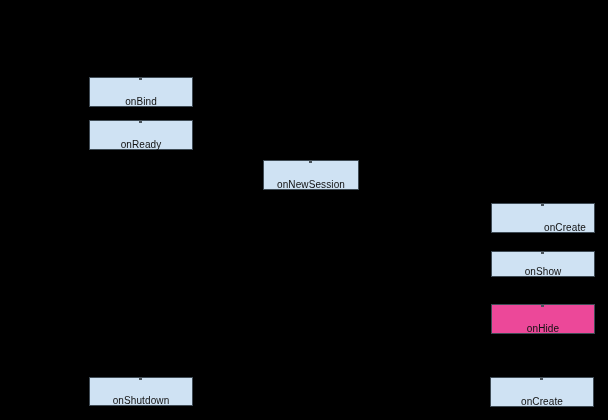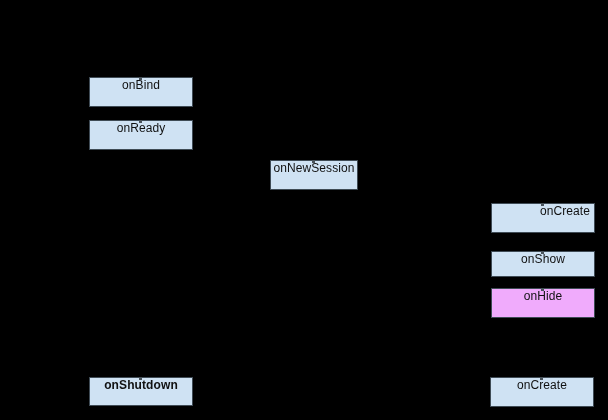--- a/index.html
+++ b/index.html
@@ -14,23 +14,23 @@
     height: 420px;
     background: #000000;
     overflow: hidden;
   }
   .node {
     position: absolute;
     box-sizing: border-box;
     border: 1px solid #3f4b55;
     background: #cfe2f3;
     display: flex;
-    align-items: flex-start;
+    align-items: flex-end;
     justify-content: center;
-    font-size: 12px;
+    font-size: 10px;
     line-height: 1;
     color: #111111;
     letter-spacing: 0.1px;
   }
   .node .label {
     white-space: nowrap;
     transform: translateY(0.5px);
   }
   .notch {
     position: absolute;
@@ -48,37 +48,37 @@
 <div class="canvas" style="width: 608px; height: 420px; background: rgb(0, 0, 0);">
 
 <div class="node" style="left: 89px; top: 77px; width: 104px; height: 30px; background: rgb(207, 226, 243); border-color: rgb(63, 75, 85); color: rgb(17, 17, 17);">
       <span class="notch"></span>
       <span class="label">onBind</span>
     </div>
     <div class="node" style="left: 89px; top: 120px; width: 104px; height: 30px; background: rgb(207, 226, 243); border-color: rgb(63, 75, 85); color: rgb(17, 17, 17);">
       <span class="notch"></span>
       <span class="label">onReady</span>
     </div>
-    <div class="node" style="left: 270px; top: 160px; width: 88px; height: 30px; background: rgb(207, 226, 243); border-color: rgb(63, 75, 85); color: rgb(17, 17, 17);">
+    <div class="node" style="left: 263px; top: 160px; width: 96px; height: 30px; background: rgb(207, 226, 243); border-color: rgb(63, 75, 85); color: rgb(17, 17, 17);">
       <span class="notch"></span>
       <span class="label">onNewSession</span>
     </div>
     <div class="node" style="left: 491px; top: 203px; width: 104px; height: 30px; background: rgb(207, 226, 243); border-color: rgb(63, 75, 85); color: rgb(17, 17, 17); padding-left: 44px;">
       <span class="notch"></span>
       <span class="label">onCreate</span>
     </div>
     <div class="node" style="left: 491px; top: 251px; width: 104px; height: 26px; background: rgb(207, 226, 243); border-color: rgb(63, 75, 85); color: rgb(17, 17, 17);">
       <span class="notch"></span>
       <span class="label">onShow</span>
     </div>
-    <div class="node" style="left: 491px; top: 288px; width: 104px; height: 30px; background: #f0abfc; border-color: rgb(63, 75, 85); color: rgb(17, 17, 17);">
+    <div class="node" style="left: 491px; top: 304px; width: 104px; height: 30px; background: #ec4899; border-color: rgb(63, 75, 85); color: rgb(17, 17, 17);">
       <span class="notch"></span>
       <span class="label">onHide</span>
     </div>
-    <div class="node" style="left: 89px; top: 377px; width: 104px; height: 29px; background: rgb(207, 226, 243); border-color: rgb(63, 75, 85); color: rgb(17, 17, 17); font-weight: bold;">
+    <div class="node" style="left: 89px; top: 377px; width: 104px; height: 29px; background: rgb(207, 226, 243); border-color: rgb(63, 75, 85); color: rgb(17, 17, 17);">
       <span class="notch"></span>
       <span class="label">onShutdown</span>
     </div>
     <div class="node" style="left: 490px; top: 377px; width: 104px; height: 30px; background: rgb(207, 226, 243); border-color: rgb(63, 75, 85); color: rgb(17, 17, 17);">
       <span class="notch"></span>
       <span class="label">onCreate</span>
     </div>
   </div>
 
 </body></html>

